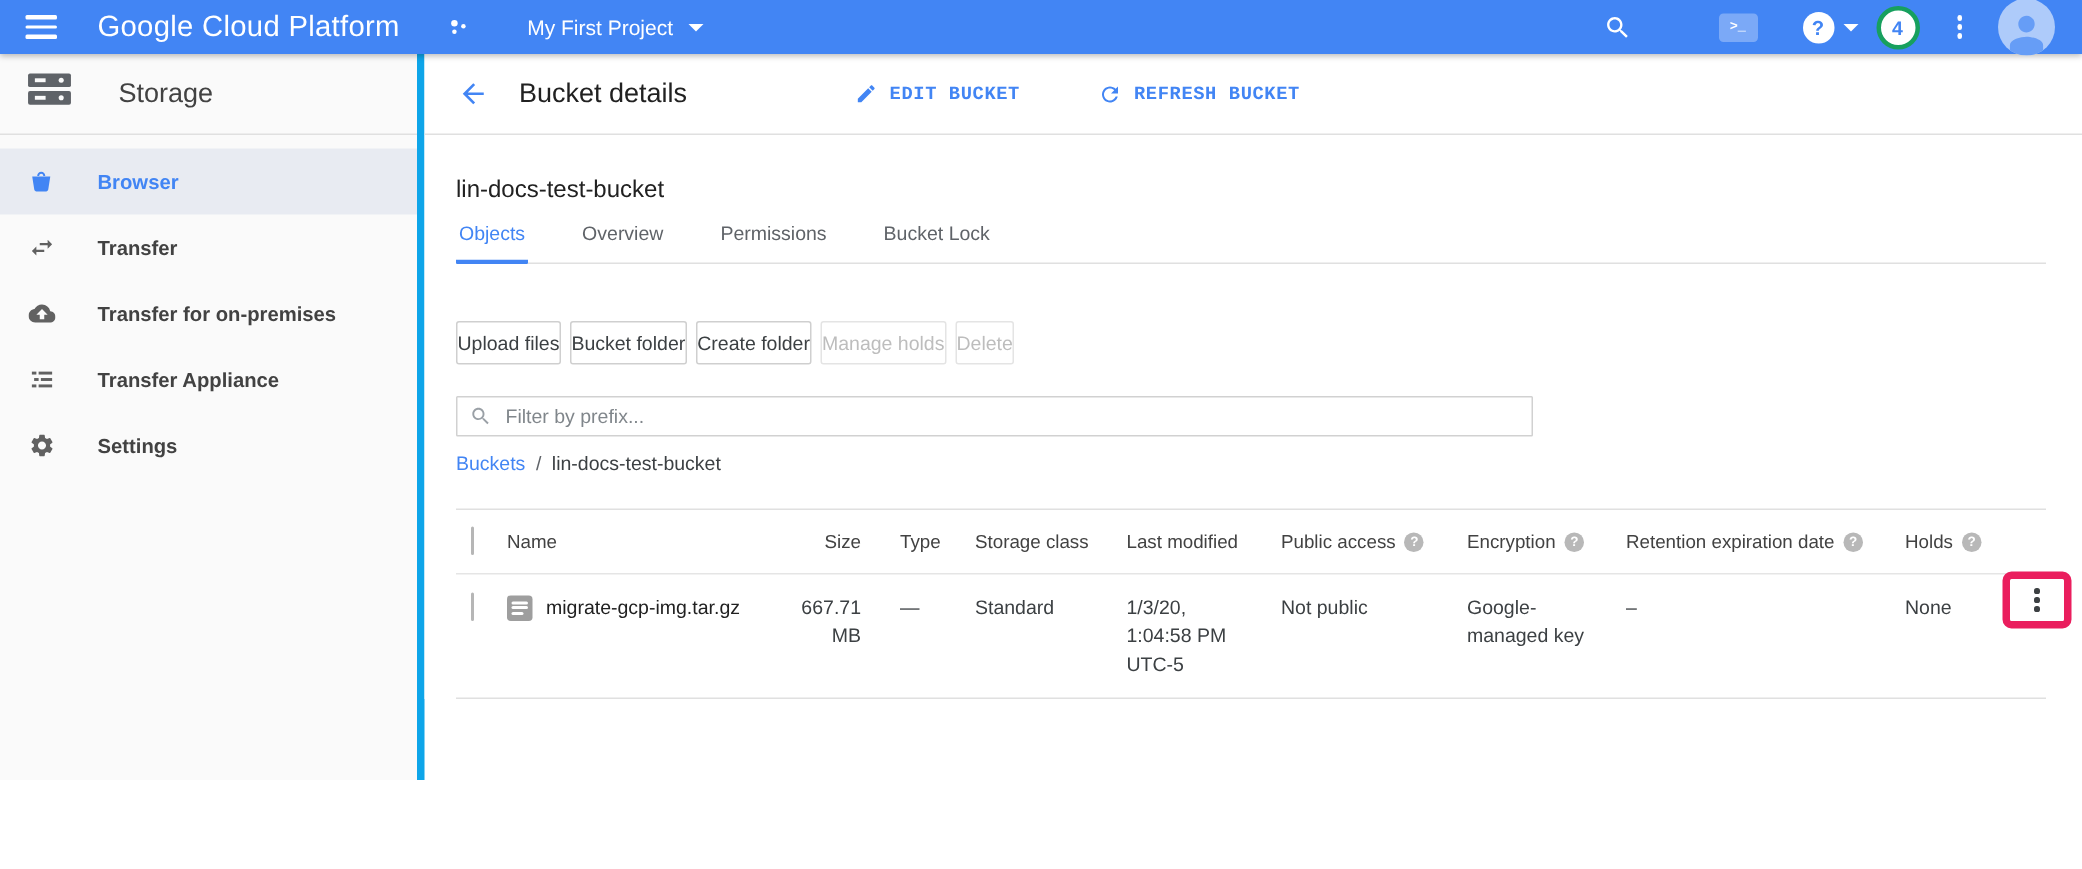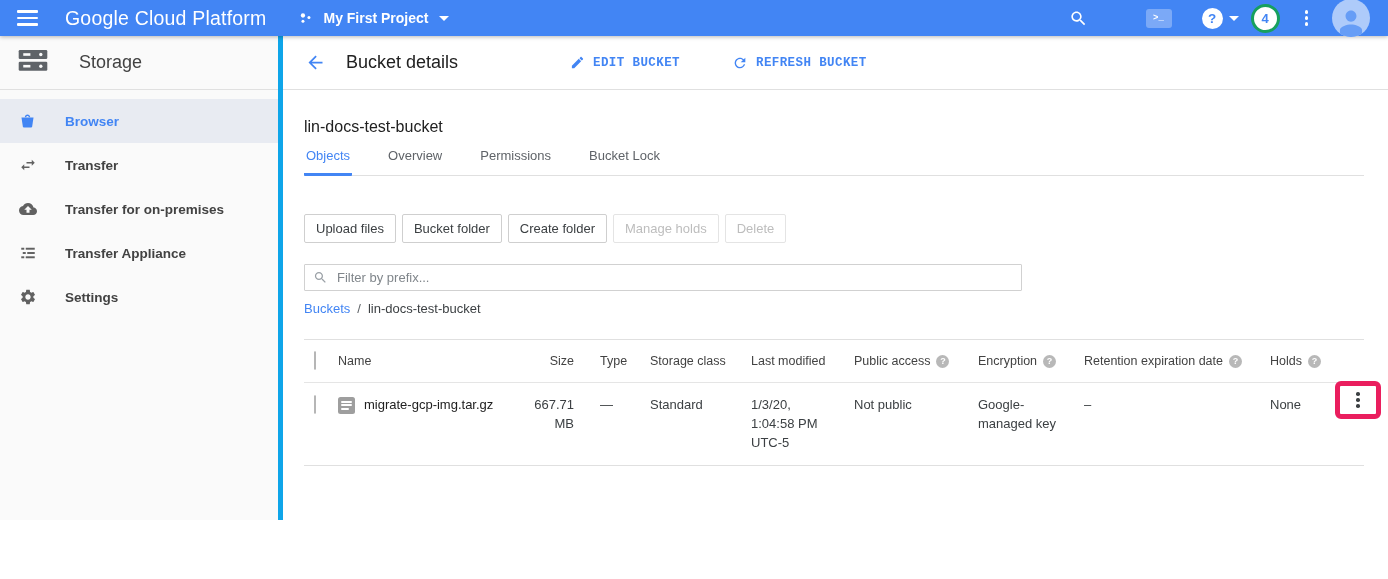--- a/index.html
+++ b/index.html
@@ -10,21 +10,21 @@
   .topbar { position:relative; z-index:10; height:36px; background:var(--topbar-bg,#4285f4);
             display:flex; align-items:center; justify-content:space-between;
             box-shadow:0 1px 4px rgba(0,0,0,.28); color:#fff; }
   .tb-left { display:flex; align-items:center; }
   .hamburger { width:55px; display:flex; flex-direction:column; align-items:center; gap:4px;
                background:none; border:none; cursor:pointer; padding:6px 0; }
   .hamburger span { display:block; width:21px; height:2.5px; background:#fff; border-radius:1px; }
   .product { font-size:19.5px; font-weight:400; letter-spacing:.2px; margin-left:10px; white-space:nowrap; }
   .project-picker { display:flex; align-items:center; margin-left:33px; cursor:pointer; }
   .proj-icon { display:inline-flex; margin-right:9px; }
-  .project-name { font-size:14px; font-weight:700; }
+  .project-name { font-size:14px; font-weight:400;margin-left:28px; }
   .caret { width:0; height:0; border-left:5px solid transparent; border-right:5px solid transparent;
            border-top:5px solid #fff; display:inline-block; margin-left:10px; }
   .tb-right { display:flex; align-items:center; padding-right:18px; }
   .tb-icon-btn { background:none; border:none; cursor:pointer; display:flex; align-items:center; color:#fff; }
   .search-btn { margin-right:58px; }
   .shell-box { width:26px; height:19px; background:rgba(255,255,255,.3); border-radius:3px;
                display:flex; align-items:center; justify-content:center;
                font-family:"Liberation Mono","DejaVu Sans Mono",monospace; font-size:9px; font-weight:700; color:#fff;
                margin-right:30px; }
   .help-btn { margin-right:12px; }
@@ -66,21 +66,21 @@
 
   .content { padding:0 24px 0 21px; }
   .bucket-name { font-size:16px; font-weight:400; color:#212121; margin-top:28px; }
 
   .tabs { display:flex; margin-top:12px; border-bottom:1px solid #e0e0e0; }
   .tab { font-size:13px; color:#5f6368; padding:0 2px 10px; margin-right:34px; cursor:pointer;
          border-bottom:3px solid transparent; margin-bottom:-1px; }
   .tab.active { color:var(--accent,#4285f4); border-bottom-color:var(--accent,#4285f4); border-radius:1px; }
 
   .toolbar { margin-top:38px; display:flex; gap:6px; }
-  .btn { height:29px; padding:0 11px; background:#fff; border:1px solid #cfcfcf; border-radius:2px;
+  .btn { height:29px; padding:0 0; background:#fff; border:1px solid #cfcfcf; border-radius:2px;
          font-size:13px; color:#3c4043; font-family:inherit; cursor:pointer; }
   .btn.disabled { color:#bdbdbd; border-color:#e4e4e4; cursor:default; }
 
   .filter-wrap { margin-top:21px; position:relative; width:718px; }
   .filter-wrap svg { position:absolute; left:9px; top:6px; color:#9aa0a6; }
   .filter-input { width:100%; height:27px; border:1px solid #d1d1d1; border-radius:1px; padding:0 8px 0 32px;
                   font-size:13px; color:#3c4043; font-family:inherit; outline:none; }
   .filter-input::placeholder { color:#80868b; }
 
   .breadcrumb { margin-top:10px; font-size:13px; display:flex; align-items:flex-start; }

